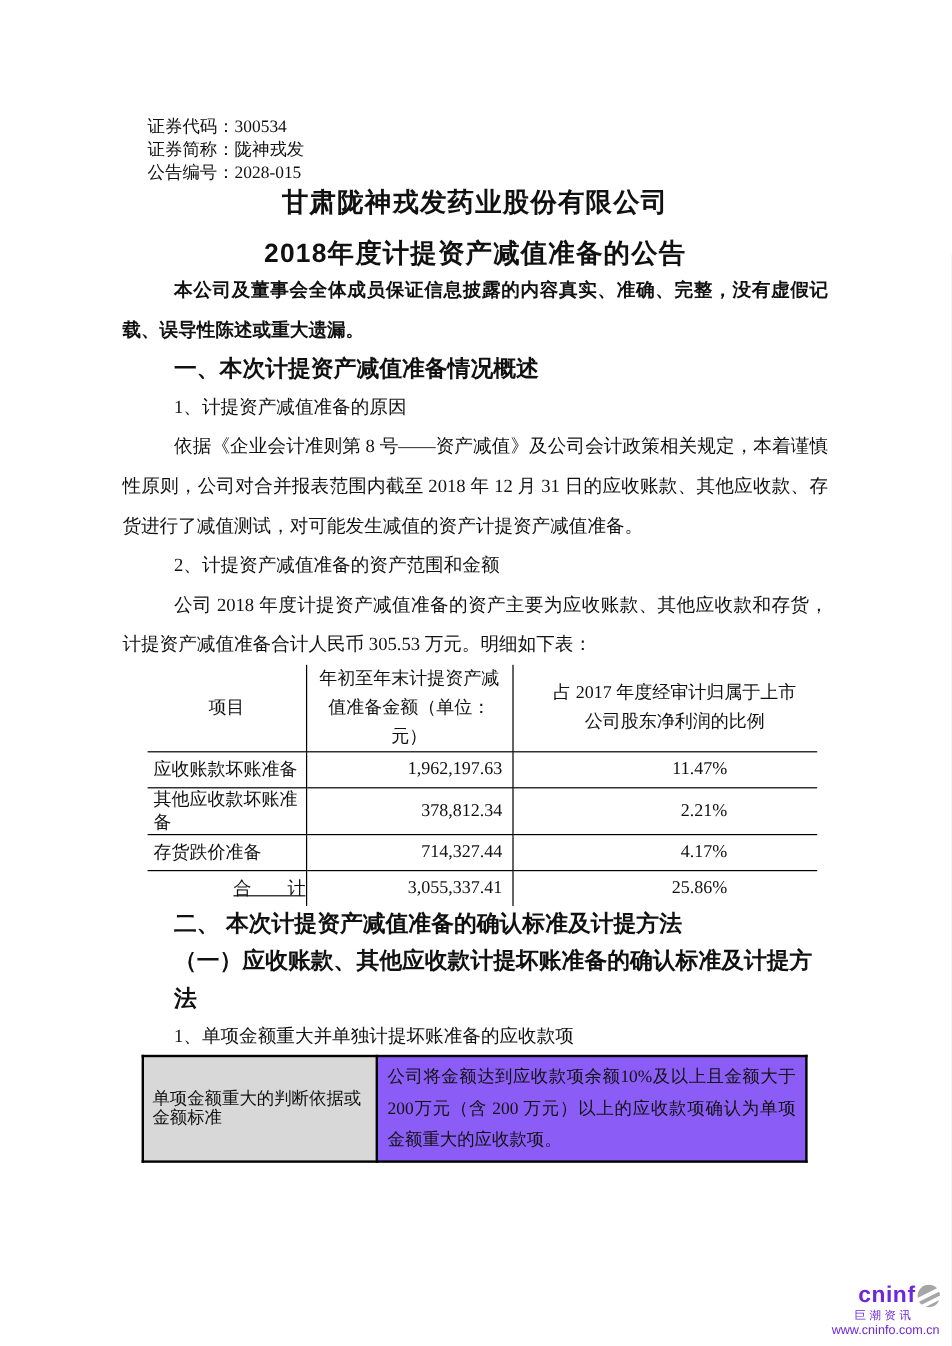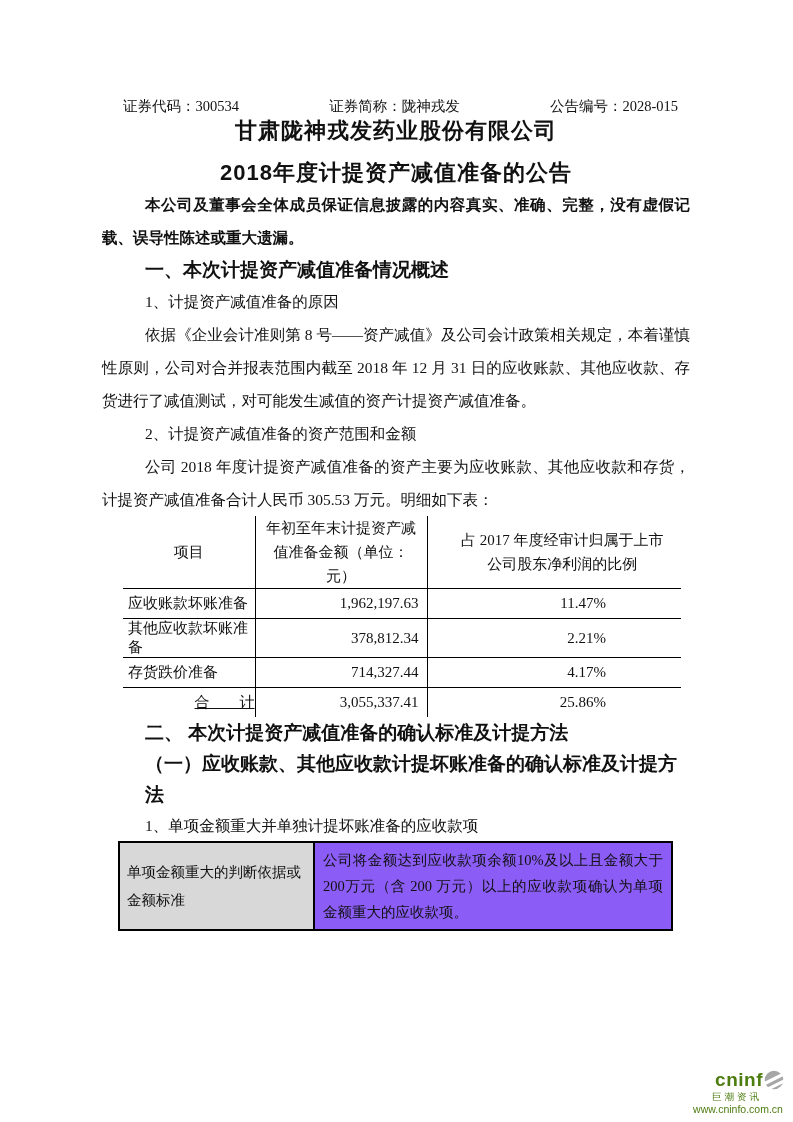--- a/index.html
+++ b/index.html
@@ -19,20 +19,21 @@
     padding-top:97px;
   }
   .content h1, .content h2, .content p, .content table { margin:0; }
 
   
   .doc-header {
     display:flex; justify-content:space-between;
     padding:0 12px 0 21px;
     font-size:14.5px; line-height:19px;
     white-space:nowrap;
+    flex-direction:column;
   }
 
   
   .title {
     margin-top:40px;
     text-align:center;
     font-family:"Liberation Sans","DejaVu Sans",sans-serif;
     font-weight:bold;
     font-size:22px; line-height:30px;
     letter-spacing:1px;
@@ -109,21 +110,21 @@
     border-collapse:collapse;
     margin-left:16px;
     width:555px;
     table-layout:fixed;
     font-size:14.5px;
   }
   table.t2tbl td { border:2px solid #000; }
   td.label-cell {
     width:179px;
     padding:4px 7px;
-    line-height:28px;
+    line-height:16px;
     vertical-align:middle;
     margin-left:11px;
   }
   td.value-cell {
     padding:4px 8px;
     line-height:26px;
     vertical-align:top;
     text-align:justify;
   }
 
@@ -227,21 +228,21 @@
       <tbody>
           <tr>
         <td class="label-cell" style="background:#d8d8d8">单项金额重大的判断依据或金额标准</td>
         <td class="value-cell" style="background:#8b5cf6">公司将金额达到应收款项余额10%及以上且金额大于200万元（含 200 万元）以上的应收款项确认为单项金额重大的应收款项。</td>
       </tr>
     </tbody>
       </table>
 
   </div>
 
-  <div class="watermark" style="color:#4d7c0f">
+  <div class="watermark" style="color:#6d28d9">
     <div class="wm-logo-row">
       <span class="wm-logo-text">cninf</span>
       <svg class="wm-icon" width="20" height="20" viewBox="0 0 20 20" aria-hidden="true">
         <circle cx="10" cy="10" r="9.3" fill="#a6a6a6"></circle>
         <path d="M-1 12.5 L21 1.5 L21 5.2 L-1 16.2 Z" fill="#ffffff"></path>
         <path d="M1.5 18.5 L21 8.8 L21 12.2 L4.5 20.5 Z" fill="#ffffff"></path>
       </svg>
     </div>
     <div class="wm-cn">巨潮资讯</div>
     <div class="wm-url">www.cninfo.com.cn</div>

